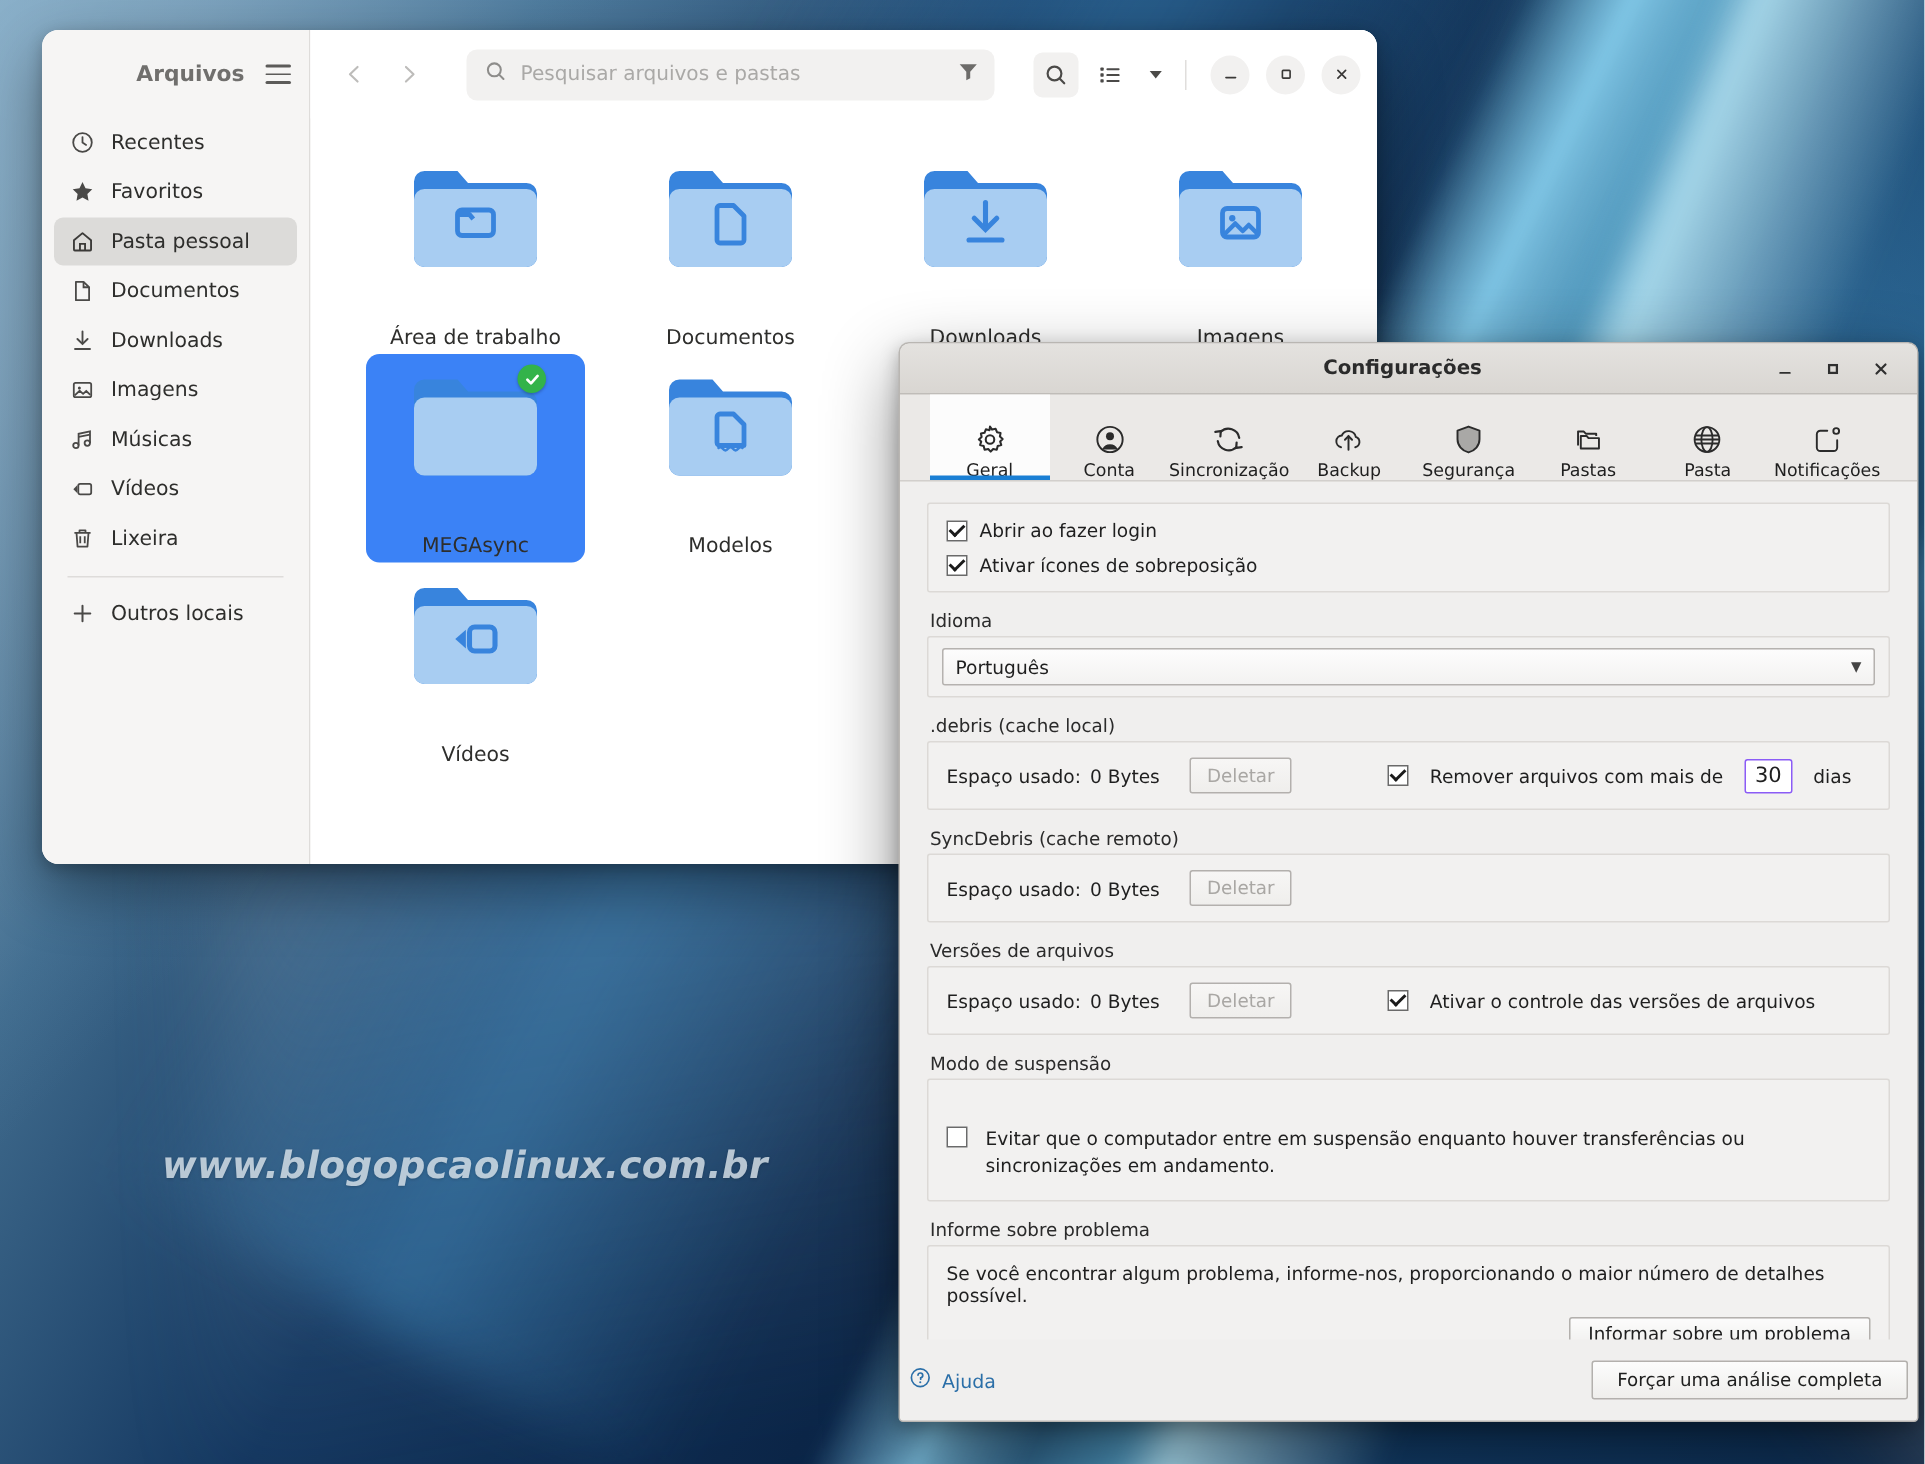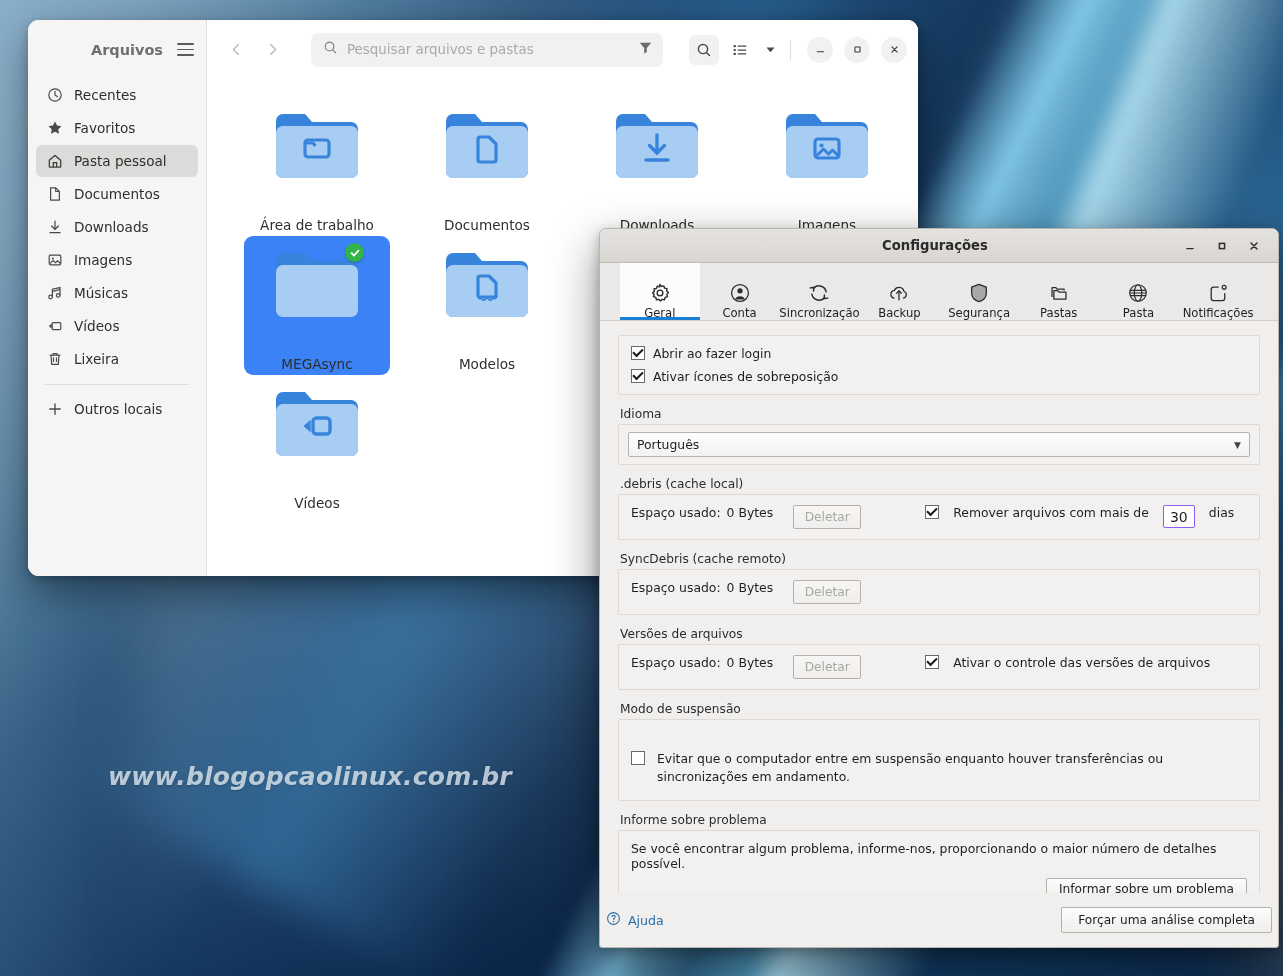--- a/index.html
+++ b/index.html
@@ -283,21 +283,21 @@
   .group-label {
     font-size: 12.2px; color: #2b2b2b;
     margin: 0 0 3px 2px;
   }
   .panel {
     background: #f2f1f0;
     border: 1px solid #dcd9d6;
     border-radius: 2px;
     padding: 8px 12px;
   }
-  .row { display: flex; align-items: flex-start; }
+  .row { display: flex; align-items: center; }
   .cb {
     width: 14px; height: 14px;
     border: 1px solid #6a6a6a;
     background: #fff;
     display: inline-flex; align-items: center; justify-content: center;
     flex: 0 0 14px;
     cursor: pointer;
   }
   .cb.checked:after {
     content: "";

